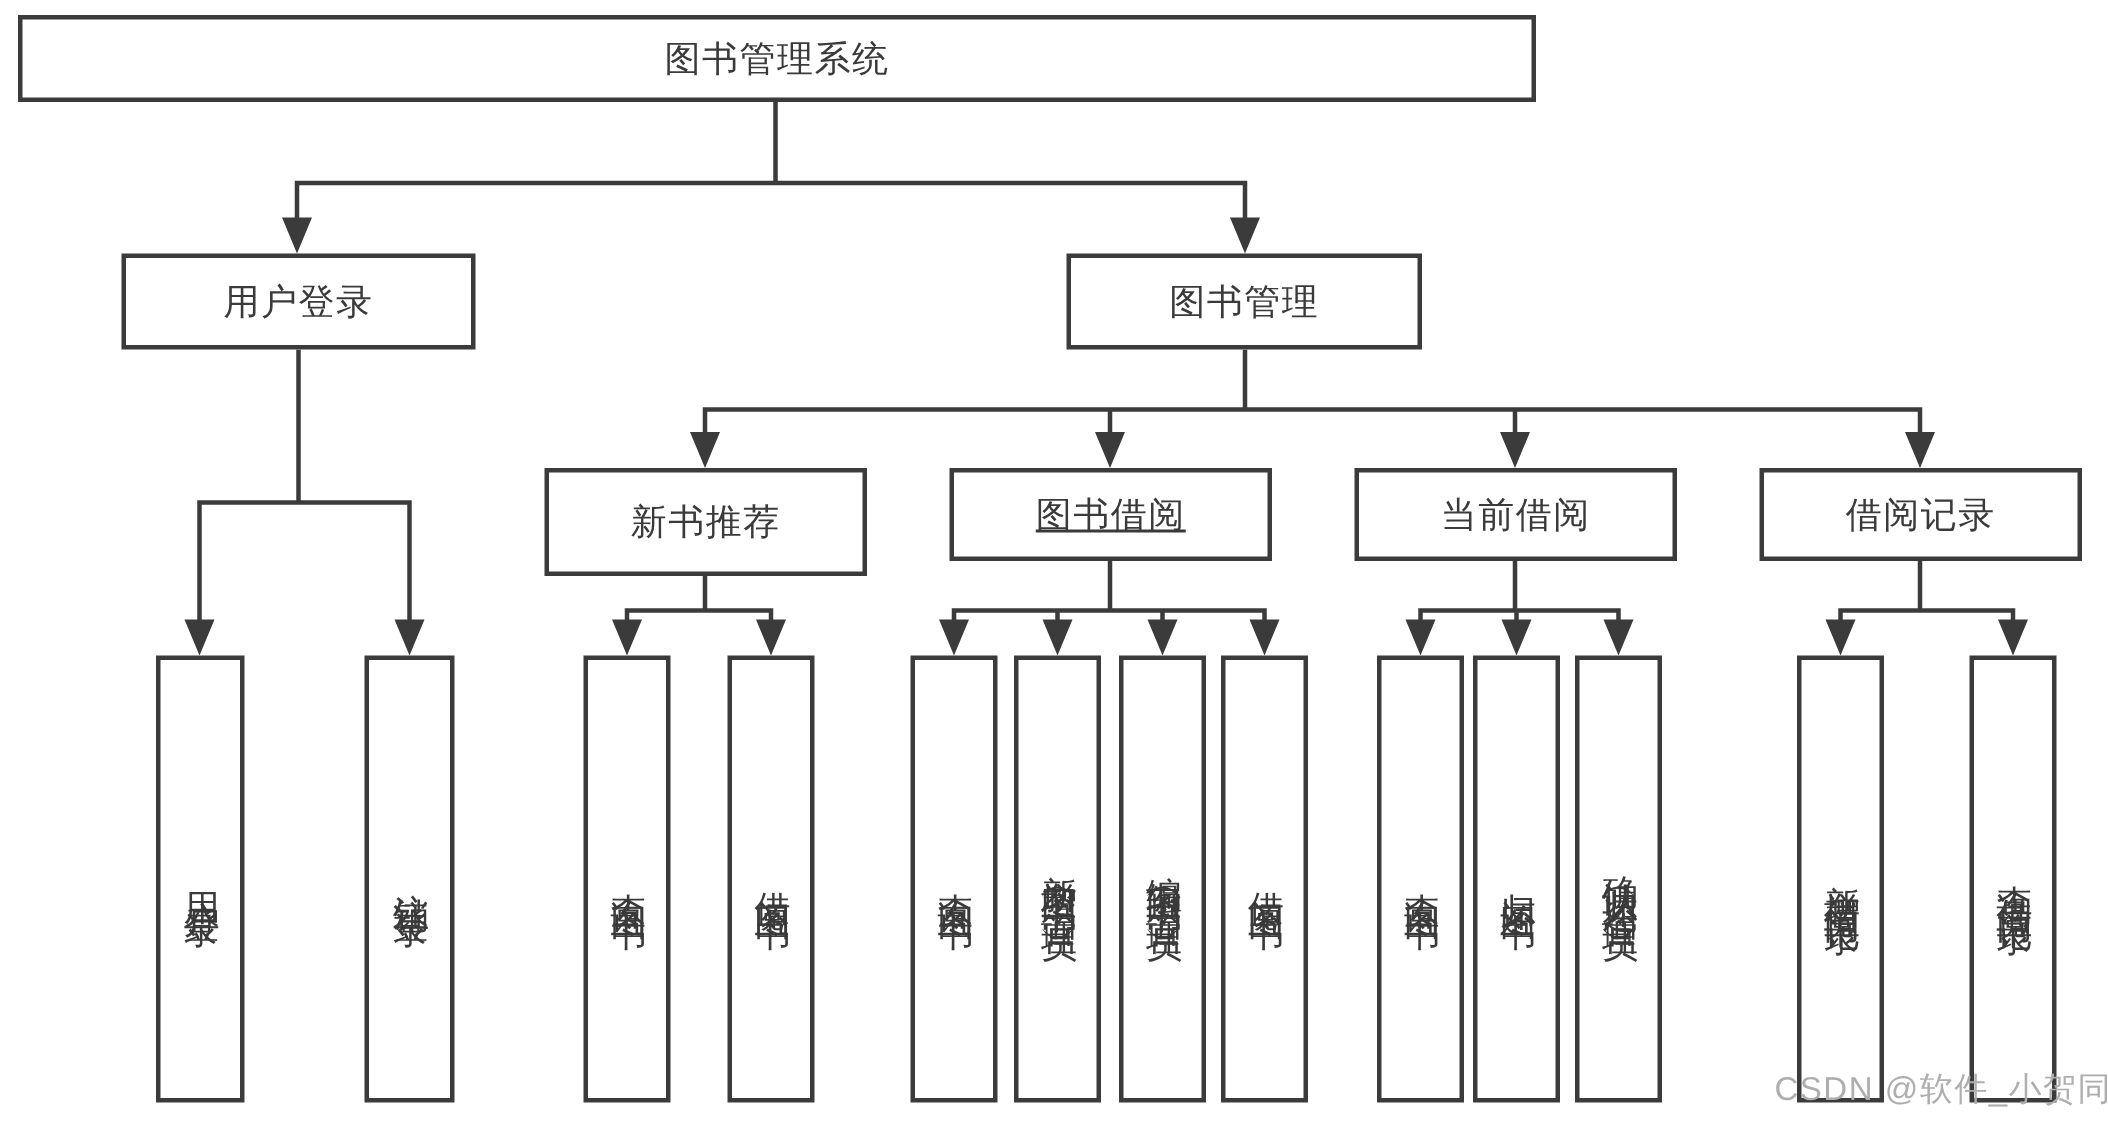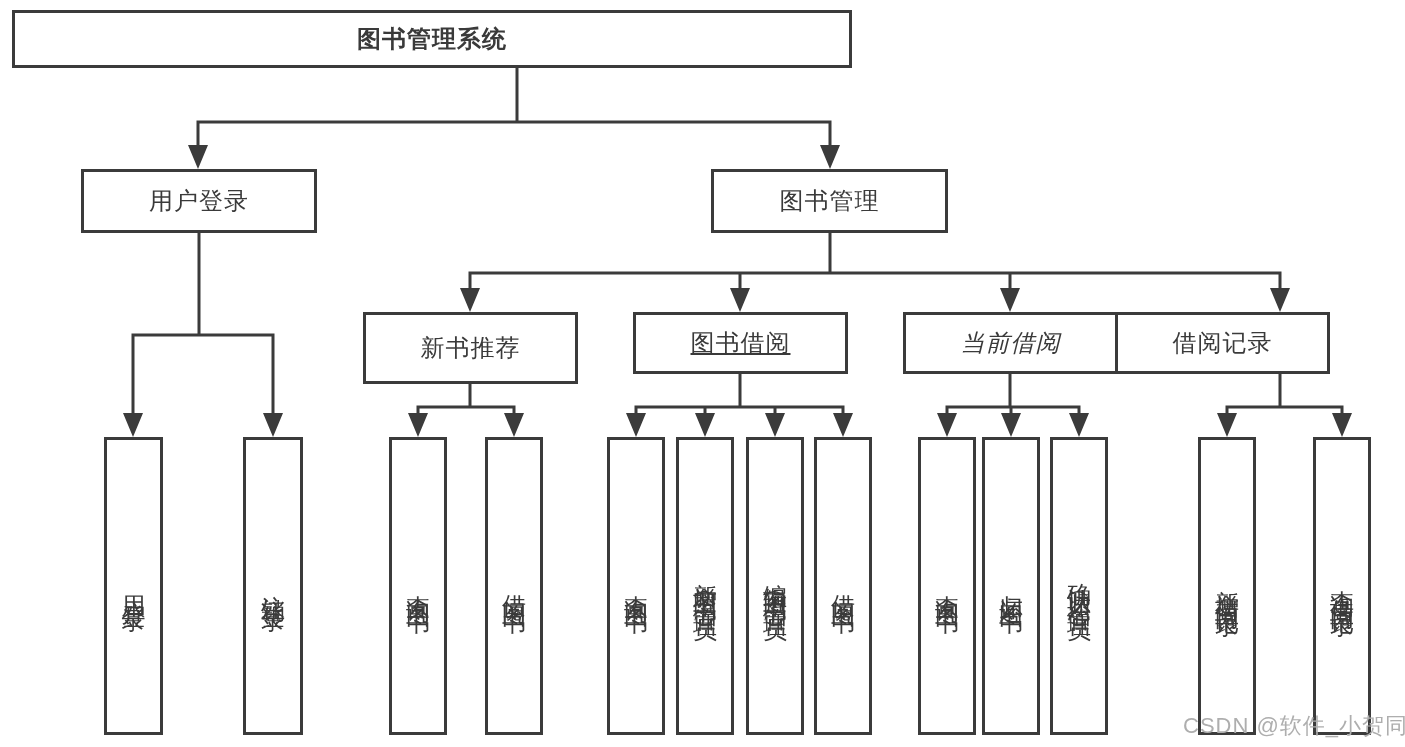--- a/index.html
+++ b/index.html
@@ -58,41 +58,41 @@
       M460 288 L480 288 L470 312 Z  M730 288 L750 288 L740 312 Z
       M1000 288 L1020 288 L1010 312 Z  M1270 288 L1290 288 L1280 312 Z
       M408 413 L428 413 L418 437 Z  M504 413 L524 413 L514 437 Z
       M626 413 L646 413 L636 437 Z  M695 413 L715 413 L705 437 Z
       M765 413 L785 413 L775 437 Z  M833 413 L853 413 L843 437 Z
       M937 413 L957 413 L947 437 Z  M1001 413 L1021 413 L1011 437 Z
       M1069 413 L1089 413 L1079 437 Z
       M1217 413 L1237 413 L1227 437 Z  M1332 413 L1352 413 L1342 437 Z"></path>
   </svg>
 
-  <div class="box h" style="left:12px;top:10px;width:840px;height:58px;font-weight:bold;">
+  <div class="box h" style="left:12px;top:10px;width:1012px;height:58px;">
     <span>图书管理系统</span>
   </div>
 
   <div class="box h" style="left:81px;top:169px;width:236px;height:64px;">
     <span>用户登录</span>
   </div>
   <div class="box h" style="left:711px;top:169px;width:237px;height:64px;">
     <span>图书管理</span>
   </div>
 
   <div class="box h" style="left:363px;top:312px;width:215px;height:72px;">
     <span>新书推荐</span>
   </div>
   <div class="box h" style="left:633px;top:312px;width:215px;height:62px;text-decoration:underline;">
     <span>图书借阅</span>
   </div>
-  <div class="box h" style="left:903px;top:312px;width:215px;height:62px;font-style:italic;">
+  <div class="box h" style="left:903px;top:312px;width:215px;height:62px;">
     <span>当前借阅</span>
   </div>
-  <div class="box h" style="left:1115px;top:312px;width:215px;height:62px;">
+  <div class="box h" style="left:1173px;top:312px;width:215px;height:62px;">
     <span>借阅记录</span>
   </div>
 
   <div class="box v" style="left:104px;top:437px;width:59px;height:298px;">
     <span>用户登录</span>
   </div>
   <div class="box v" style="left:243px;top:437px;width:60px;height:298px;">
     <span>注销登录</span>
   </div>
 

